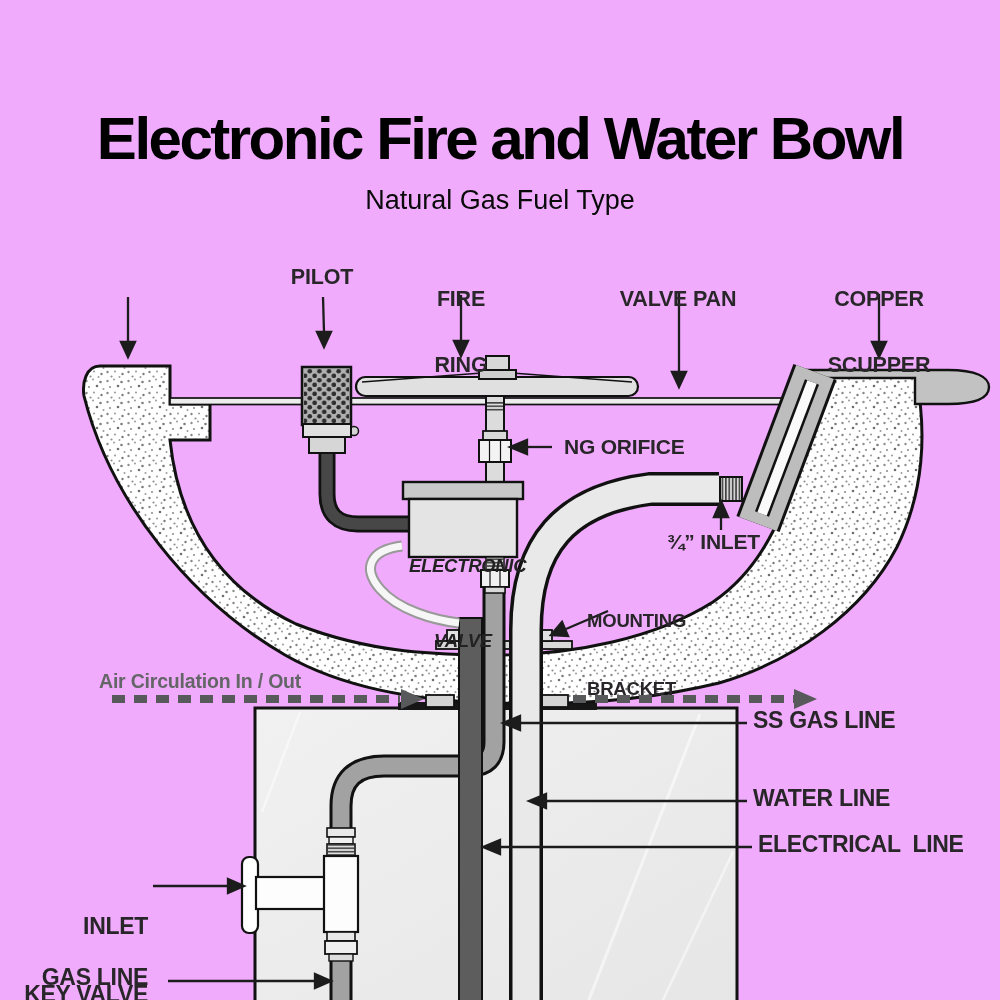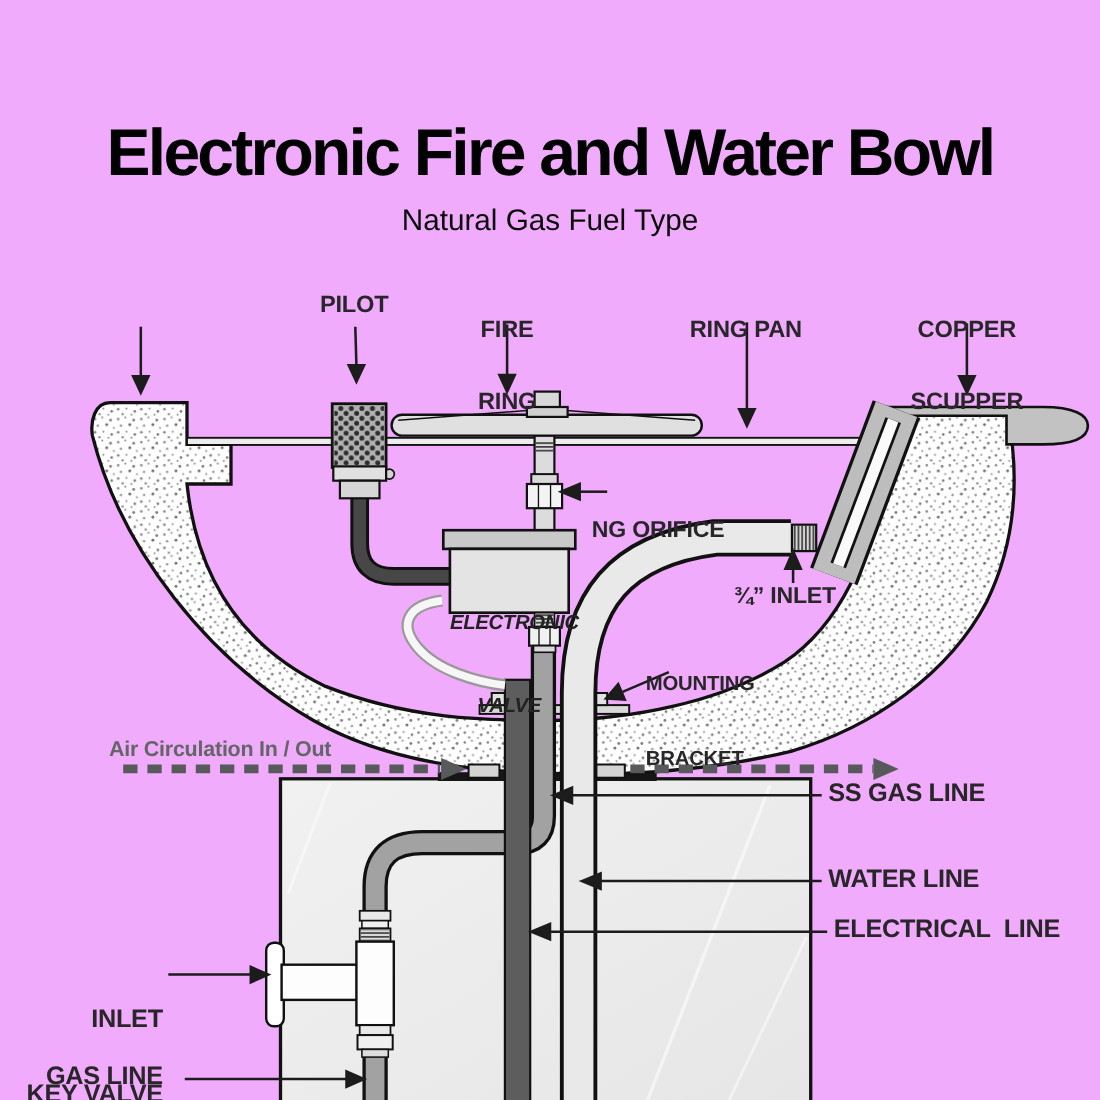--- a/index.html
+++ b/index.html
@@ -250,28 +250,28 @@
 
 <div class="lbl title">Electronic Fire and Water Bowl</div>
 <div class="lbl subtitle">Natural Gas Fuel Type</div>
 
 <div class="lbl ctr toplbl" style="left:322px;top:266px;">PILOT</div>
 <div class="lbl ctr toplbl" style="left:461px;top:244px;">
   <div>FIRE</div>
   <div>RING</div>
 </div>
 <div class="lbl ctr toplbl" style="left:678px;top:244px;">
-  <div>RING PAN</div>
+  <div>VALVE PAN</div>
 </div>
 <div class="lbl ctr toplbl" style="left:879px;top:244px;">
   <div>COPPER</div>
   <div>SCUPPER</div>
 </div>
 
-<div class="lbl midlbl" style="left:538px;top:436px;margin-top:35px;">NG ORIFICE</div>
+<div class="lbl midlbl" style="left:564px;top:436px;">NG ORIFICE</div>
 <div class="lbl midlbl" style="left:667px;top:531px;">¾” INLET</div>
 <div class="lbl brk" style="left:587px;top:565px;">
   <div>MOUNTING</div>
   <div>BRACKET</div>
 </div>
 <div class="lbl airlbl" style="left:99px;top:671px;">Air Circulation In / Out</div>
 
 <div class="lbl rightlbl" style="left:753px;top:710px;">SS GAS LINE</div>
 <div class="lbl rightlbl" style="left:753px;top:788px;">WATER LINE</div>
 <div class="lbl rightlbl" style="left:758px;top:834px;">ELECTRICAL  LINE</div>

